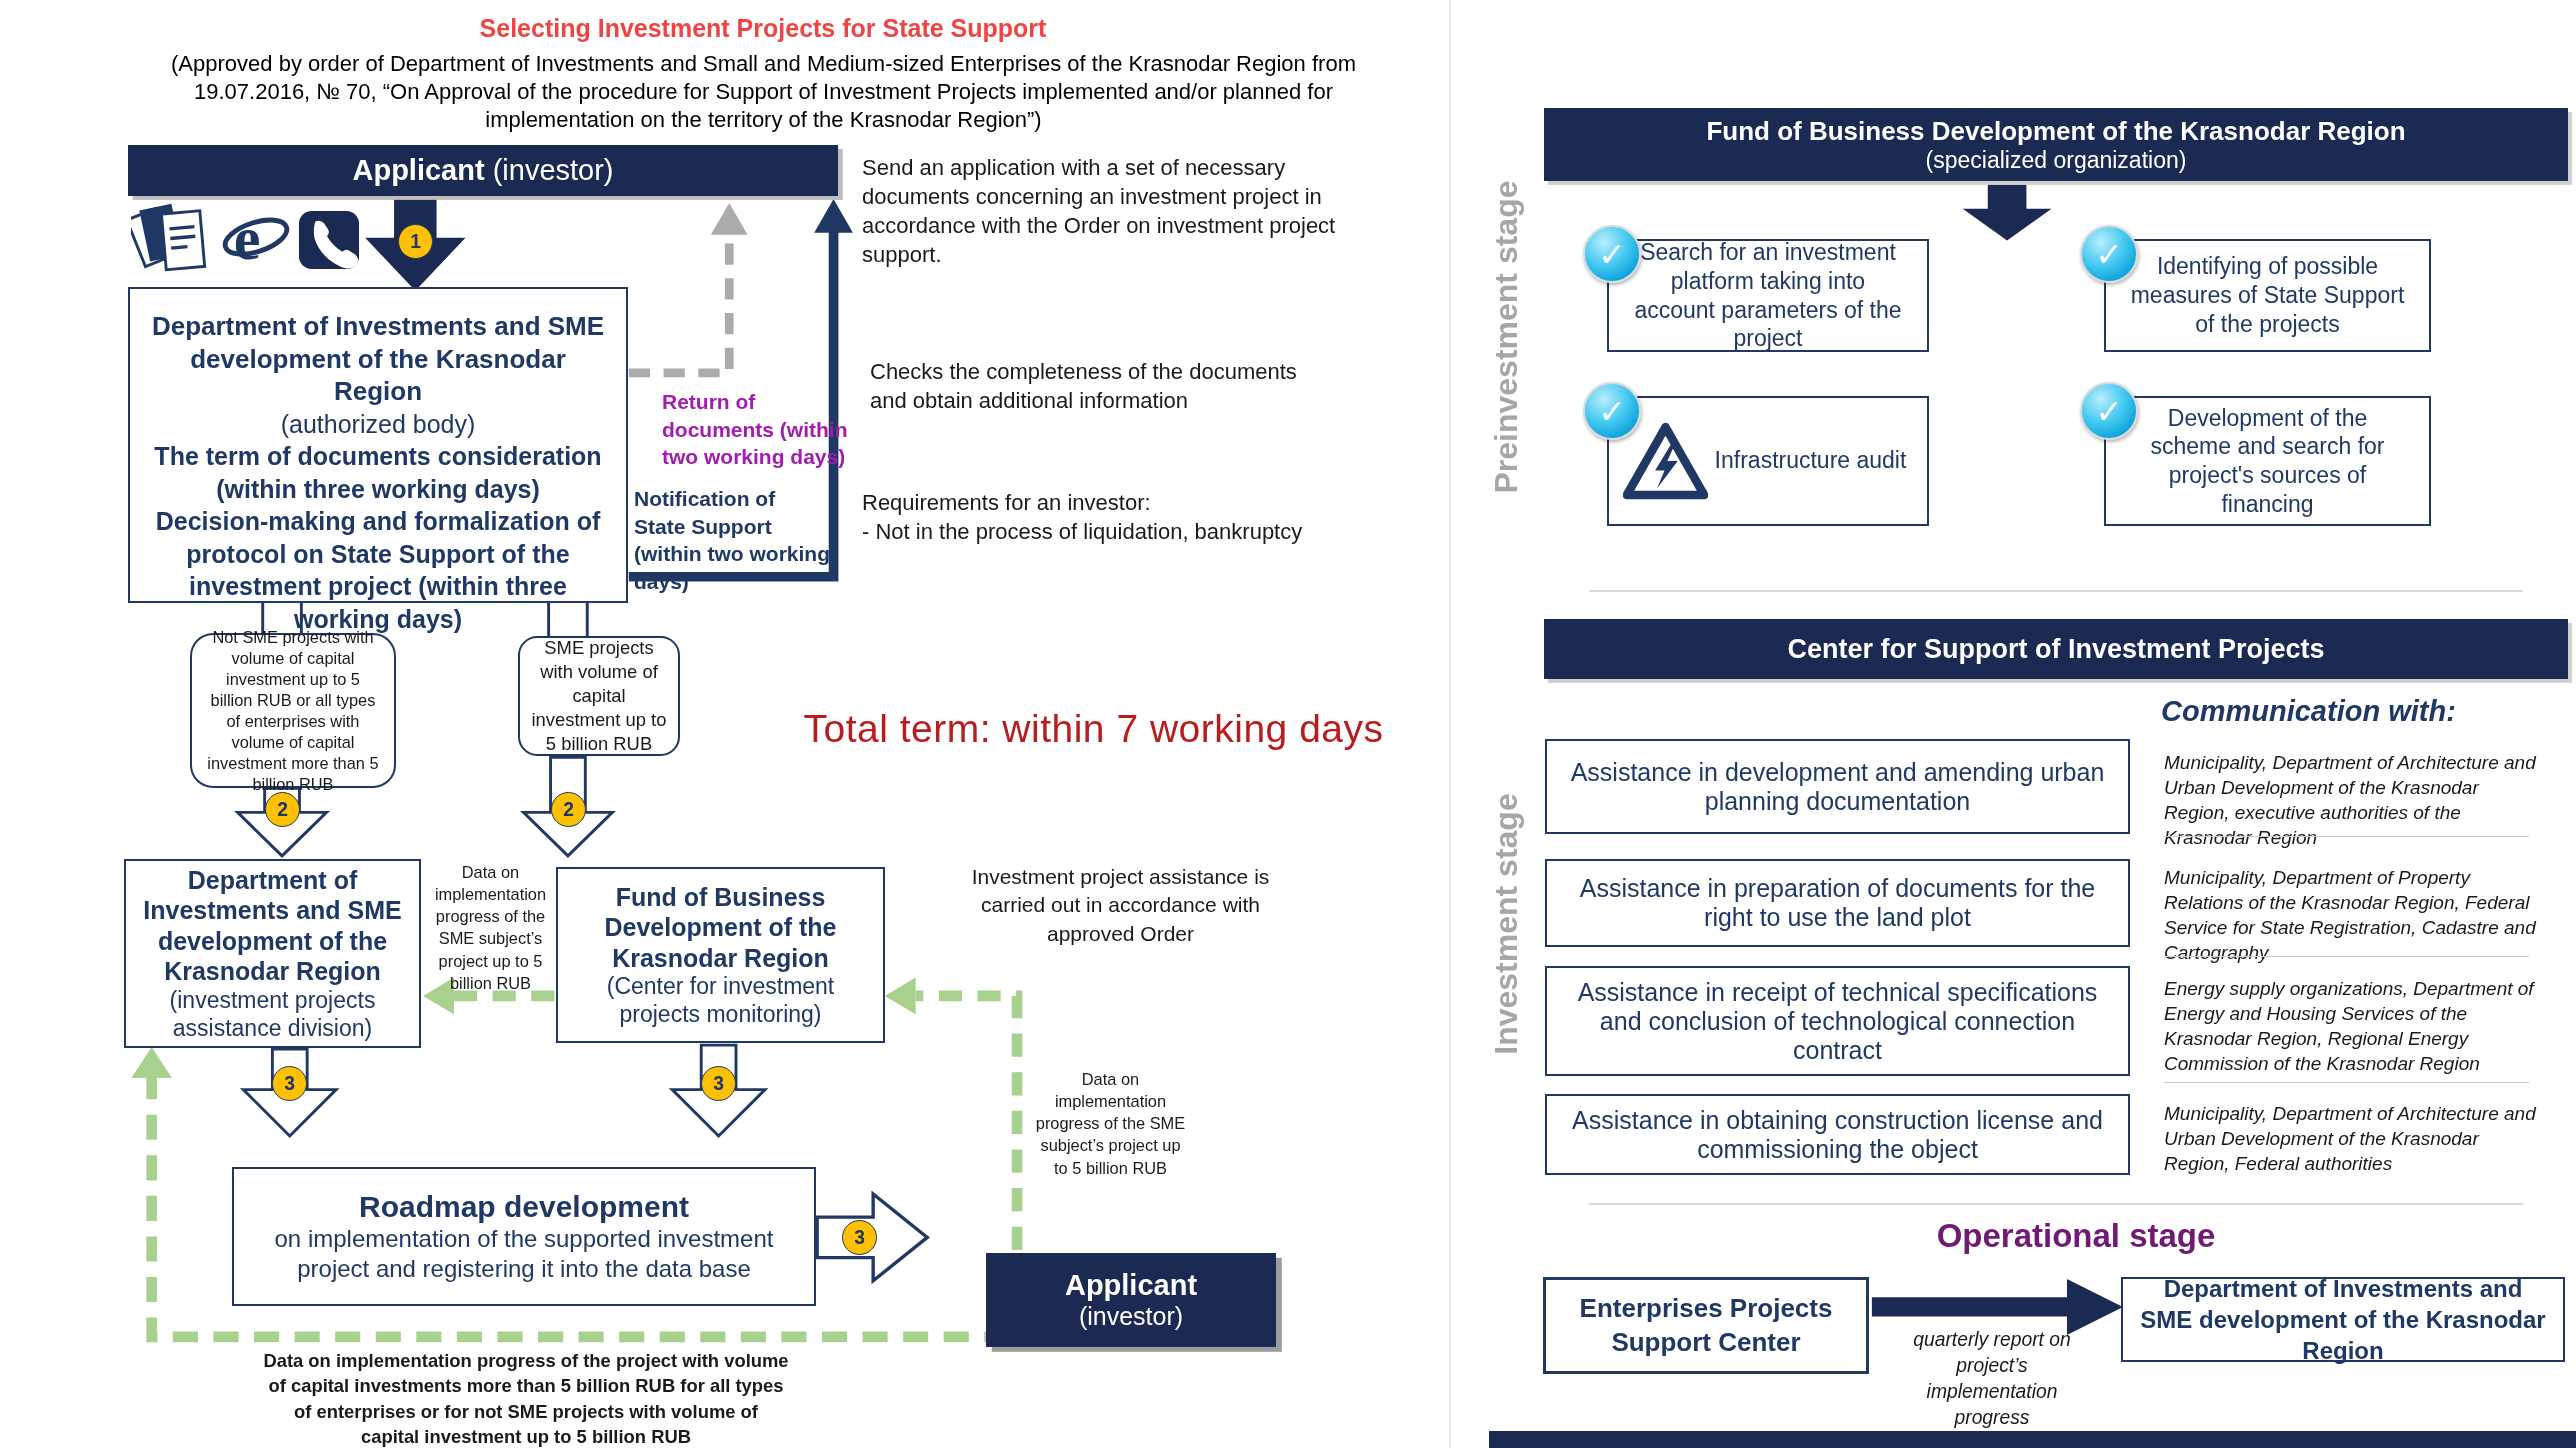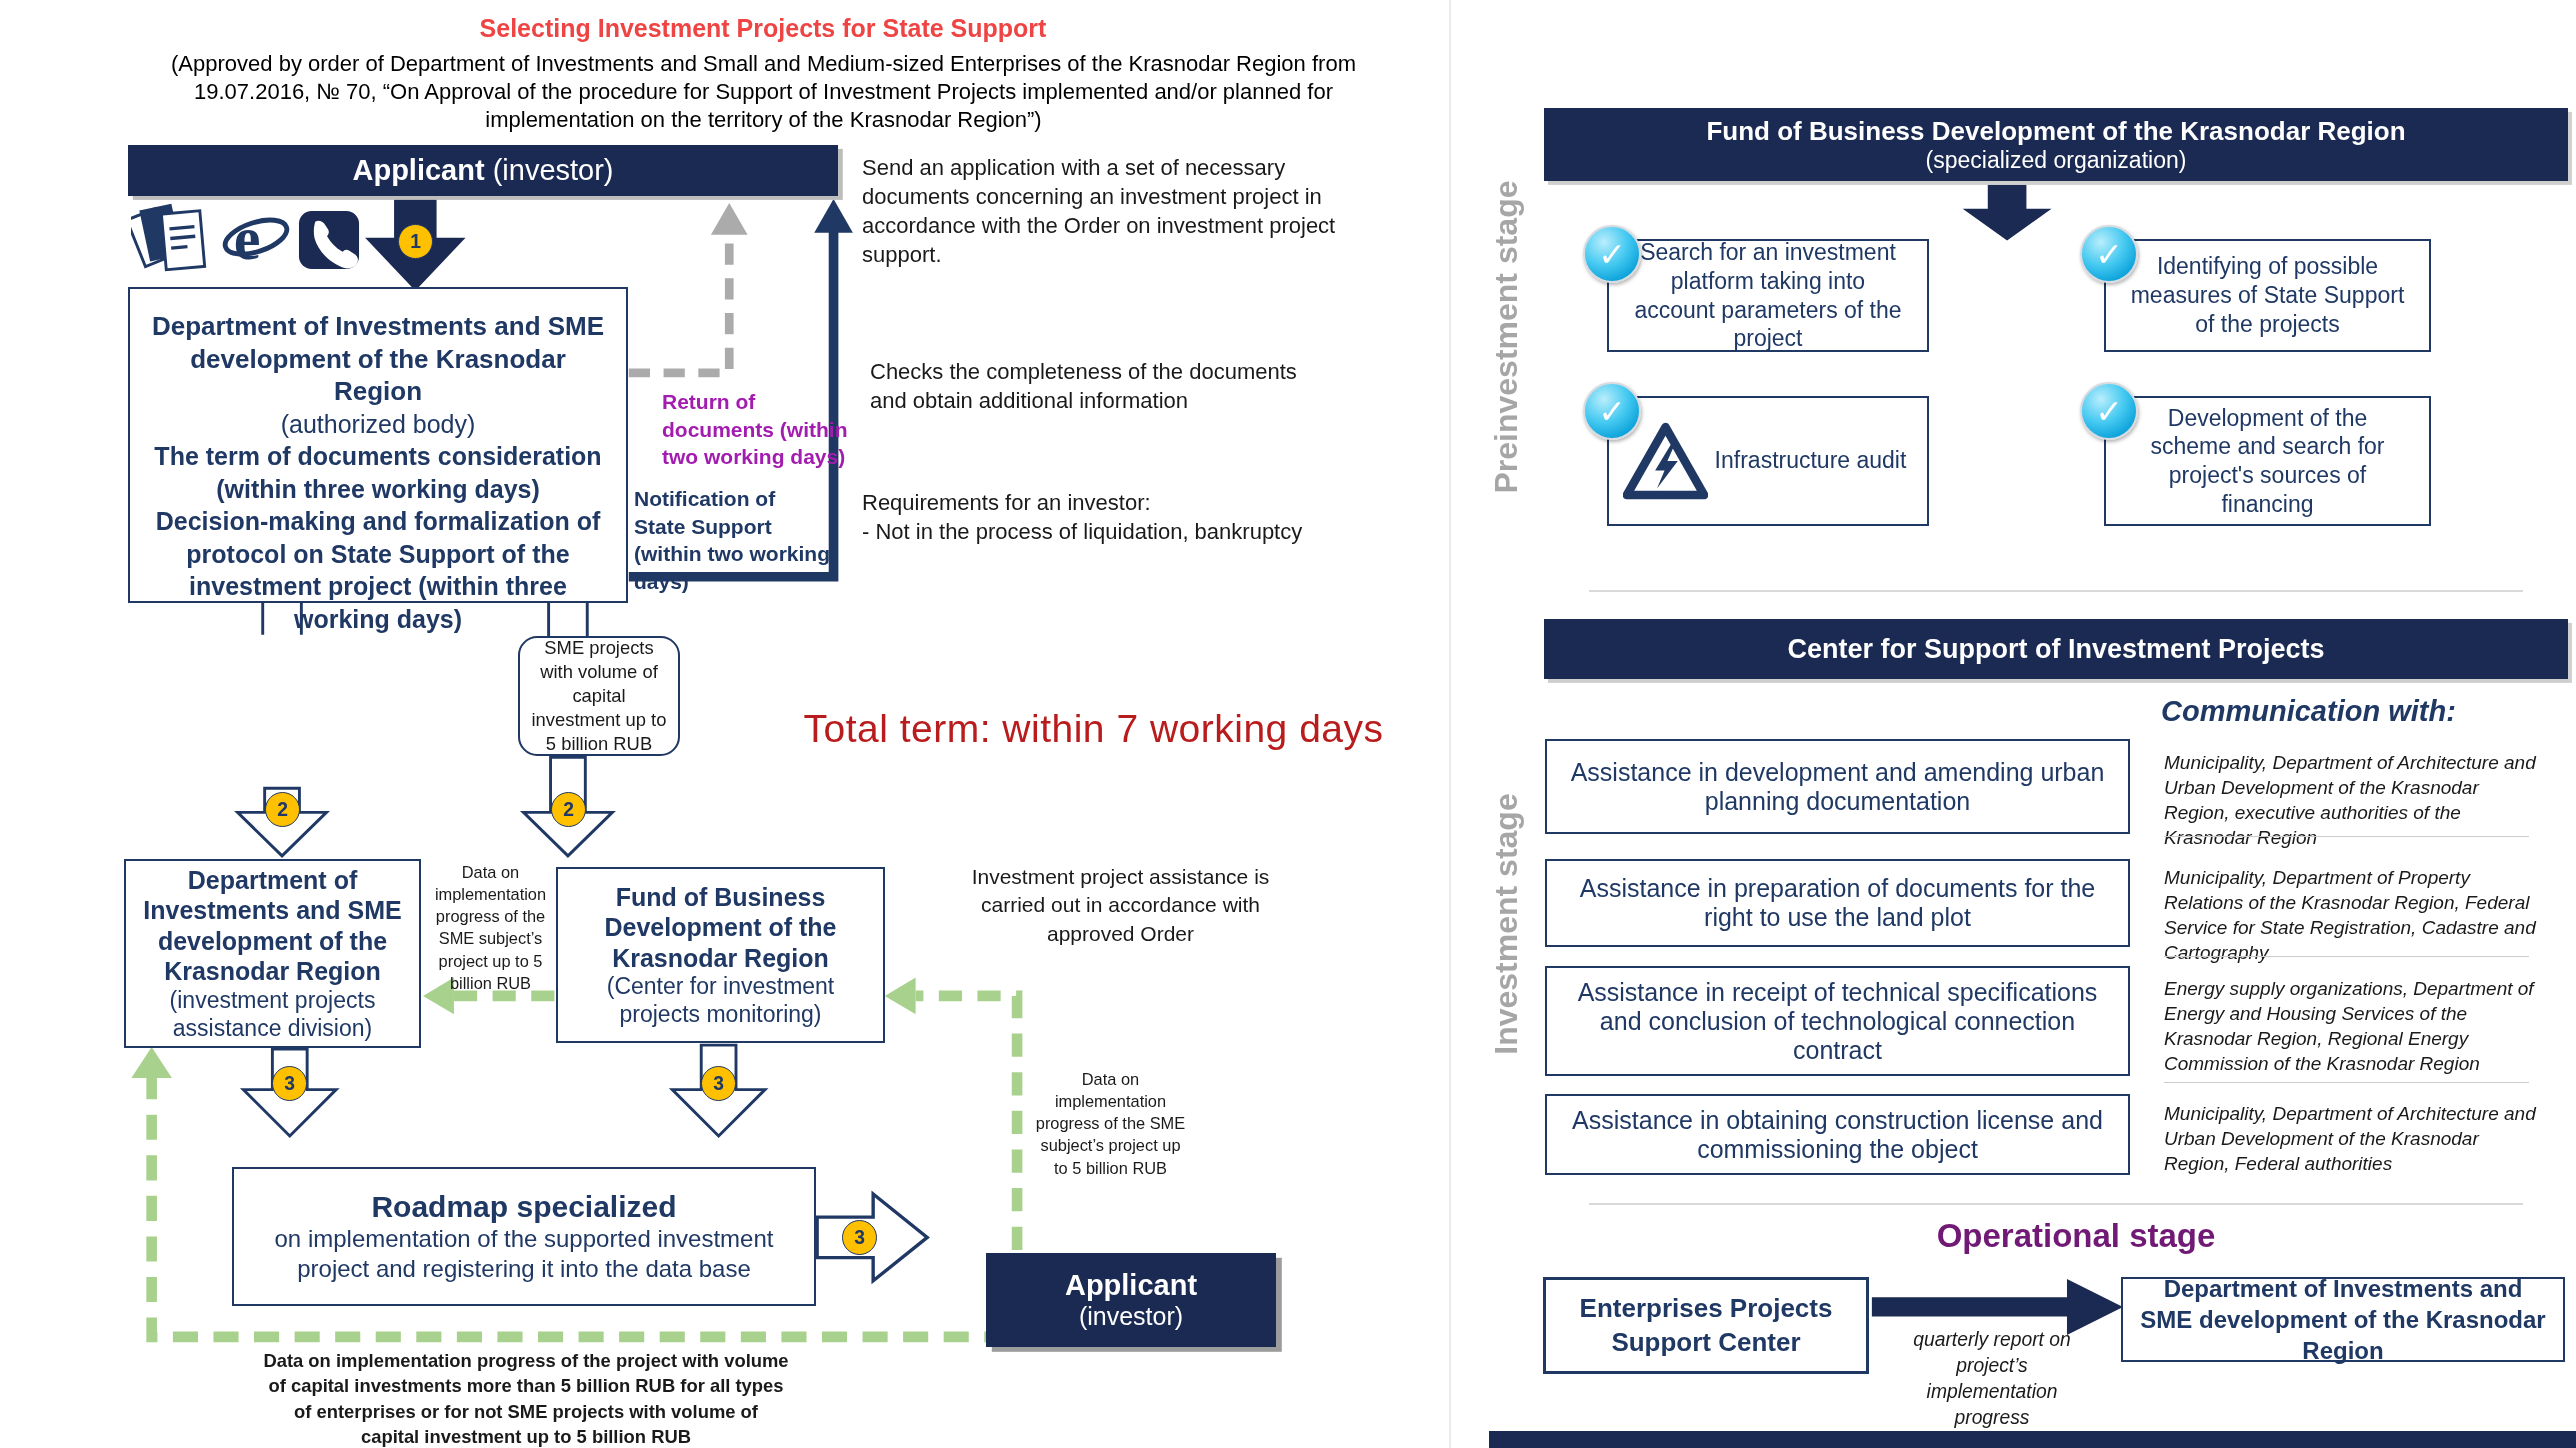--- a/index.html
+++ b/index.html
@@ -113,20 +113,21 @@
     </div>
 
     <div class="abs" style="left:634px;top:388px;width:201px;font-size:21px;font-weight:bold;color:#a21caf;line-height:1.32;margin-left:28px;">Return of documents (within two working days)</div>
     <div class="abs navytext" style="left:634px;top:485px;width:198px;font-size:21px;font-weight:bold;line-height:1.32;">Notification of State Support (within two working days)</div>
 
     <div class="abs" style="left:862px;top:153px;width:493px;font-size:22px;line-height:1.32;">Send an application with a set of necessary documents concerning an investment project in accordance with the Order on investment project support.</div>
     <div class="abs" style="left:870px;top:357px;width:454px;font-size:22px;line-height:1.32;">Checks the completeness of the documents and obtain additional information</div>
     <div class="abs pre" style="left:862px;top:488px;width:483px;font-size:22px;line-height:1.32;">Requirements for an investor:
 - Not in the process of liquidation, bankruptcy</div>
 
+    <div class="abs roundbox" style="left:190px;top:633px;width:206px;height:155px;border-radius:23px;font-size:16.4px;line-height:1.28;padding:7.7px 11.6px;">Not SME projects with volume of capital investment up to 5 billion RUB or all types of enterprises with volume of capital investment more than 5 billion RUB</div>
     <div class="abs roundbox" style="left:518px;top:636px;width:162px;height:120px;border-radius:19.3px;font-size:18.4px;line-height:1.3;padding:5.8px 9.7px;">SME projects with volume of capital investment up to 5 billion RUB</div>
 
     <div class="abs ctr" style="left:782px;top:707px;width:623px;font-size:39px;color:#b91c1c;letter-spacing:0.5px;">Total term: within 7 working days</div>
 
     <div class="abs whitebox ctr" style="left:124px;top:859px;width:297px;height:189px;display:flex;flex-direction:column;justify-content:center;padding:5.8px 9.7px;">
       <div class="navytext" style="font-size:25px;font-weight:bold;line-height:1.22;">Department of Investments and SME development of the Krasnodar Region</div>
       <div class="navytext" style="font-size:23px;line-height:1.2;">(investment projects assistance division)</div>
     </div>
 
     <div class="abs ctr" style="left:423px;top:861px;width:135px;font-size:16.4px;line-height:1.35;">Data on implementation progress of the SME subject’s project up to 5 billion RUB</div>
@@ -134,21 +135,21 @@
     <div class="abs whitebox ctr" style="left:556px;top:867px;width:329px;height:176px;display:flex;flex-direction:column;justify-content:center;padding:3.9px 7.7px;">
       <div class="navytext" style="font-size:25px;font-weight:bold;line-height:1.22;">Fund of Business Development of the Krasnodar Region</div>
       <div class="navytext" style="font-size:23px;line-height:1.2;">(Center for investment projects monitoring)</div>
     </div>
 
     <div class="abs ctr" style="left:966px;top:863px;width:309px;font-size:21px;line-height:1.35;">Investment project assistance is carried out in accordance with approved Order</div>
 
     <div class="abs ctr" style="left:1033px;top:1068px;width:155px;font-size:16.4px;line-height:1.35;">Data on implementation progress of the SME subject’s project up to 5 billion RUB</div>
 
     <div class="abs whitebox ctr" style="left:232px;top:1167px;width:584px;height:139px;display:flex;flex-direction:column;justify-content:center;padding:3.9px 23px;">
-      <div class="navytext" style="font-size:30px;font-weight:bold;">Roadmap specialized</div>
+      <div class="navytext" style="font-size:30px;font-weight:bold;">Roadmap development</div>
       <div class="navytext" style="font-size:24px;line-height:1.25;">on implementation of the supported investment project and registering it into the data base</div>
     </div>
 
     <div class="abs navybox" style="left:986px;top:1253px;width:290px;height:94px;box-shadow:5.8px 4.8px 0 #9c9c9c;">
       <div style="font-size:29px;font-weight:bold;">Applicant</div>
       <div style="font-size:25px;">(investor)</div>
     </div>
 
     <div class="abs ctr" style="left:263px;top:1348px;width:526px;font-size:18.4px;font-weight:600;line-height:1.38;">Data on implementation progress of the project with volume of capital investments more than 5 billion RUB for all types of enterprises or for not SME projects with volume of capital investment up to 5 billion RUB</div>
 

